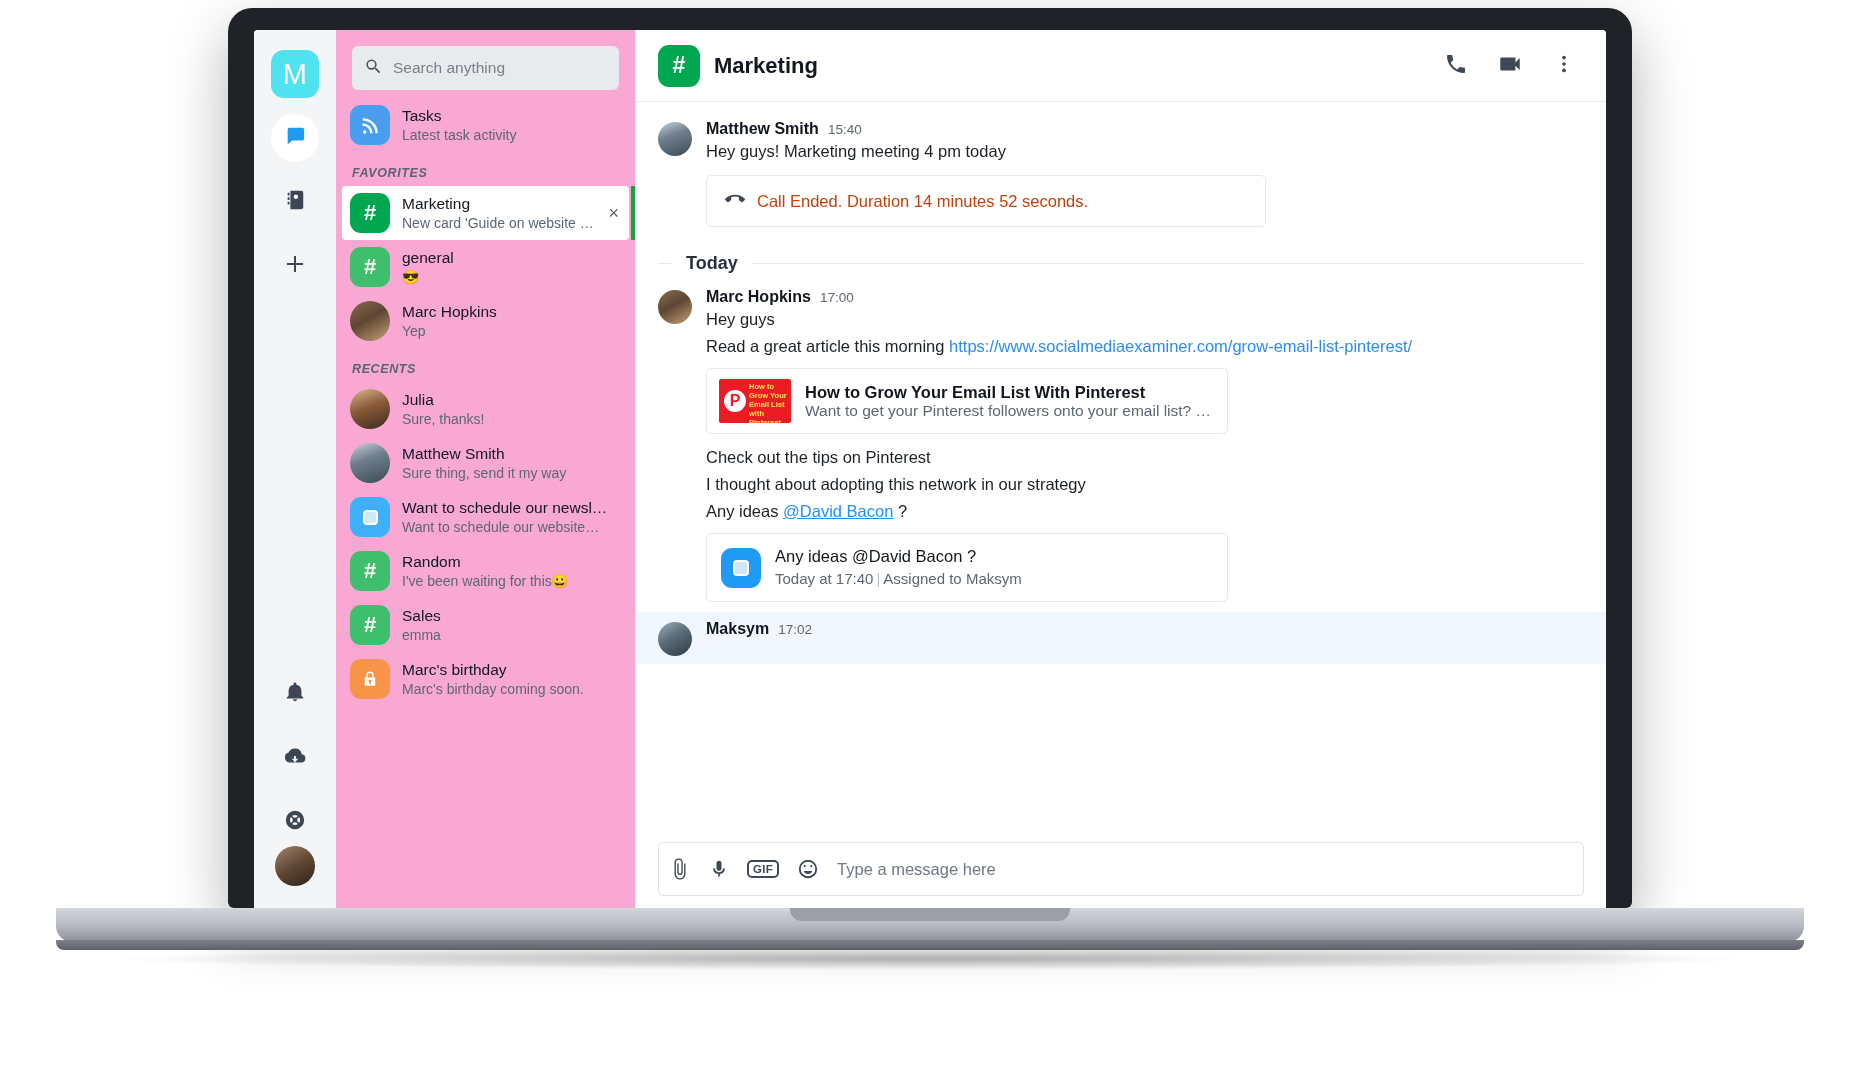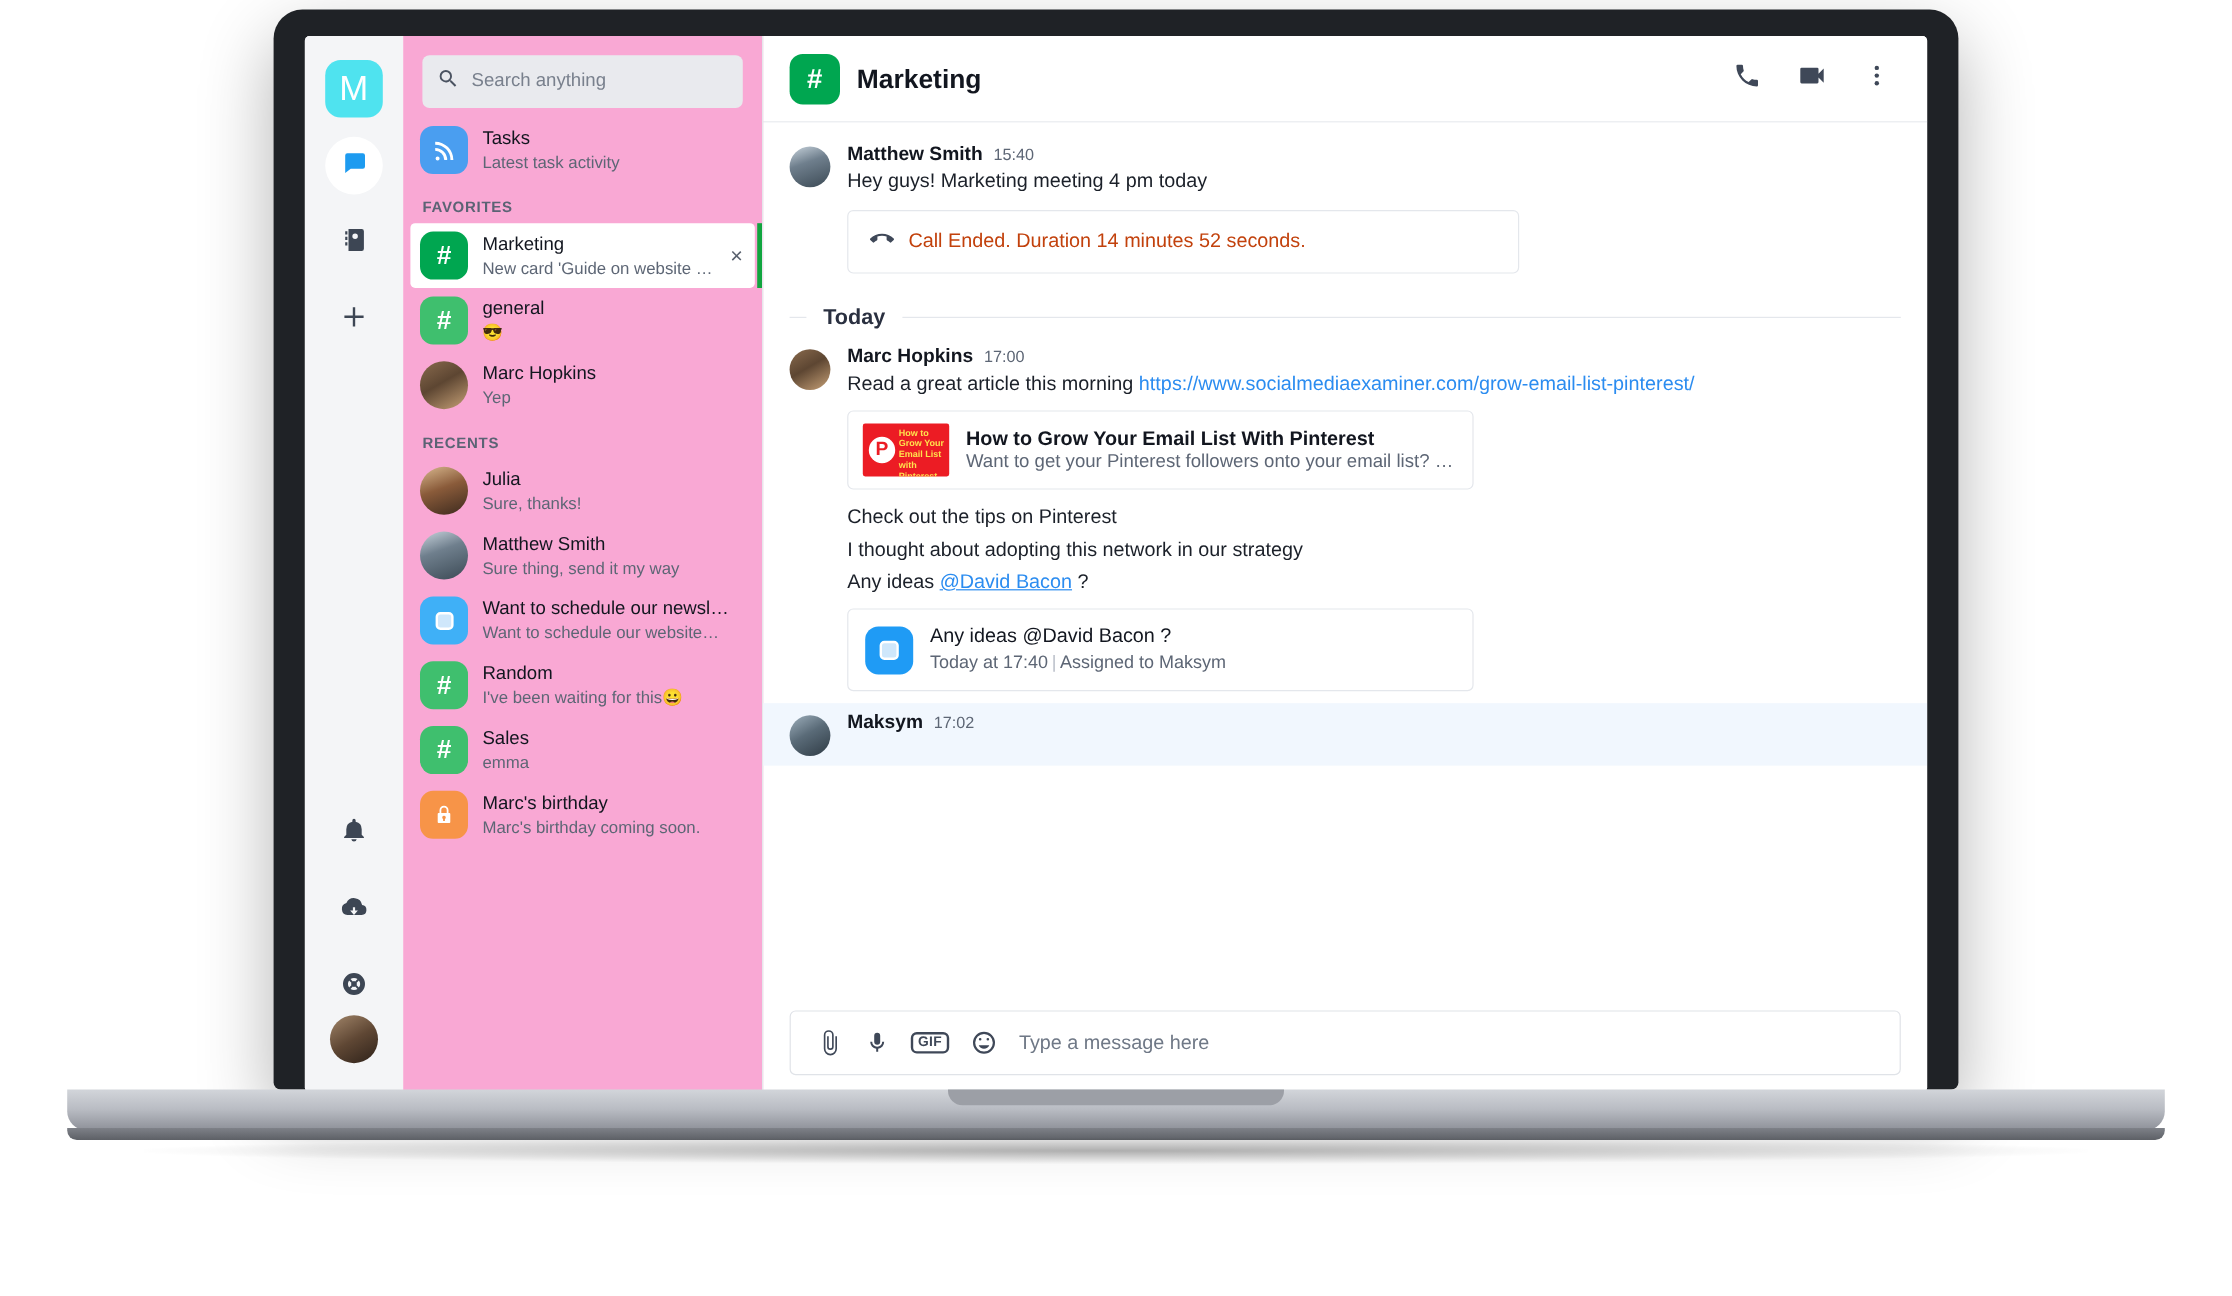--- a/index.html
+++ b/index.html
@@ -140,20 +140,21 @@
     white-space: nowrap; overflow: hidden; text-overflow: ellipsis;
   }
   .row-close {
     position: absolute; right: 10px; top: 50%; transform: translateY(-50%);
     color: #59616e; font-size: 18px; line-height: 1; cursor: pointer;
   }
   .section-label {
     font-size: 12.5px; letter-spacing: 0.6px; color: #5b6personally;
     color: #5b6374; font-weight: 700;
     padding: 14px 16px 6px 16px;
+    font-style: italic;
   }
 
   
   #chat-panel { flex: 1; display: flex; flex-direction: column; background:#fff; min-width: 0;}
   .chat-header {
     height: 72px; border-bottom: 1px solid #e9ebef;
     display: flex; align-items: center; padding: 0 22px; gap: 14px;
   }
   .chat-header-icon {
     width: 42px; height: 42px; border-radius: 11px; background: #00a650;
@@ -247,21 +248,21 @@
     background: #cfe7fb; border: 2px solid #ffffff;
   }
   .task-title { font-size: 16.5px; color: #12161f; line-height: 23px;}
   .task-sub { font-size: 15px; color: #5d6675; line-height: 22px;}
   .task-sep { color: #b9bec8; padding: 0 3px; }
 
   
   .composer {
     margin: 8px 22px 14px 22px;
     border: 1px solid #e0e3e8; border-radius: 5px;
-    height: 54px; display: flex; align-items: center; padding: 0 22px; gap: 18px;
+    height: 54px; display: flex; align-items: center; padding: 0 10px; gap: 18px;
     background: #fff;
   }
   .composer-icon { display:flex; align-items:center; justify-content:center; cursor:pointer; }
   .composer-icon svg { fill: #3f4858; }
   .gif-badge {
     border: 2px solid #3f4858; border-radius: 5px;
     font-size: 11.5px; font-weight: 700; color: #3f4858;
     padding: 1px 4px; letter-spacing: 0.3px;
   }
   .composer-input {
@@ -508,20 +509,21 @@
             <span class="line"></span>
           </div>
 
           <div class="msg">
             <div class="msg-avatar ph-marc"></div>
             <div class="msg-body">
               <div class="msg-meta">
                 <span class="msg-author">Marc Hopkins</span>
                 <span class="msg-time">17:00</span>
               </div>
+              <div class="msg-text">Hey guys</div>
 
               <div class="msg-text">
                 <span>Read a great article this morning </span><a class="msg-link" href="#">https://www.socialmediaexaminer.com/grow-email-list-pinterest/</a>
               </div>
 
               <div class="link-card">
                 <div class="link-thumb">
                   <span class="pin-circle">P</span>
                   <span class="thumb-text">How to Grow Your Email List with Pinterest</span>
                 </div>

